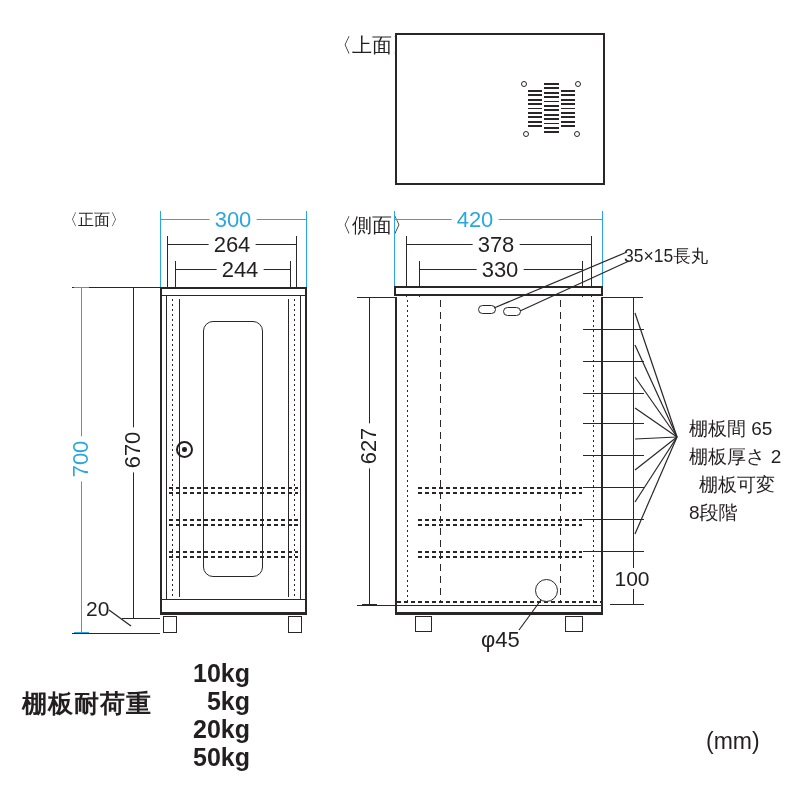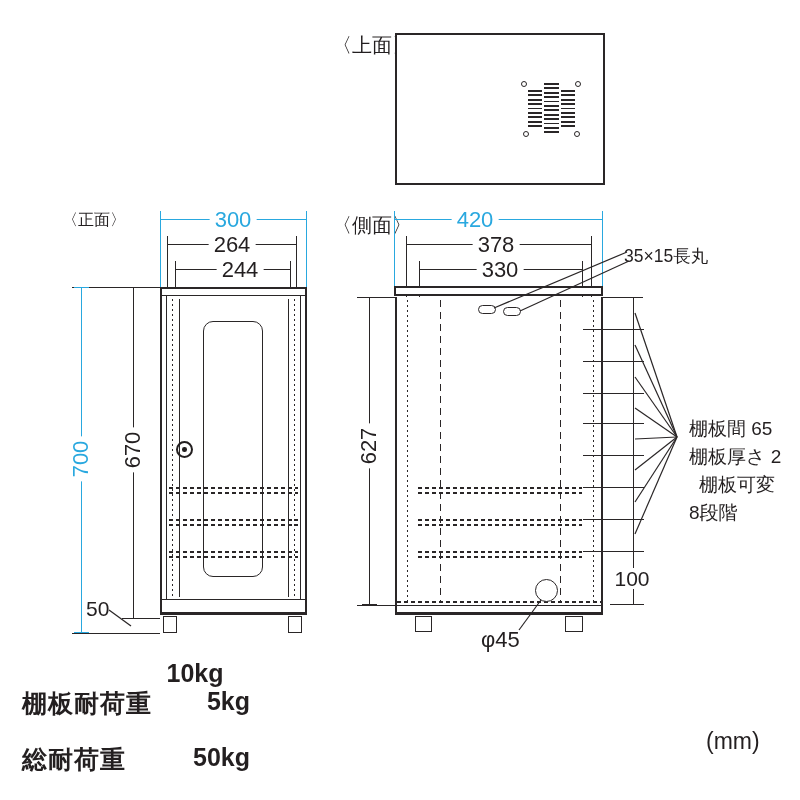--- a/index.html
+++ b/index.html
@@ -84,21 +84,21 @@
 
   <div class="ln hl" style="left:72px;top:287px;width:88px;"></div>
   <div class="ln hl" style="left:72px;top:633px;width:88px;"></div>
   <div class="ln hl" style="left:122px;top:618px;width:38px;"></div>
   <div class="ln vl cy" style="left:81px;top:287px;height:346px;"></div>
   <div class="ln hl cy" style="left:74px;top:287px;width:15px;"></div>
   <div class="ln hl cy" style="left:74px;top:632px;width:15px;"></div>
   <div class="dimtv cyt" style="left:81px;top:459px;">700</div>
   <div class="ln vl" style="left:133px;top:287px;height:331px;"></div>
   <div class="dimtv" style="left:133px;top:450px;">670</div>
-  <div class="txt" style="left:86px;top:598px;font-size:21px;">50</div>
+  <div class="txt" style="left:86px;top:598px;font-size:21px;">20</div>
 
   <div class="txt" style="left:332px;top:215px;font-size:20px;">〈側面〉</div>
 
   <div class="ln hl cy" style="left:394px;top:219px;width:209px;"></div>
   <div class="ln vl cy" style="left:394px;top:211px;height:75px;"></div>
   <div class="ln vl cy" style="left:601.5px;top:211px;height:75px;"></div>
   <div class="dimt cyt" style="left:475px;top:209px;text-align:right;">420</div>
 
   <div class="ln hl" style="left:406px;top:244px;width:185px;"></div>
   <div class="ln vl" style="left:406px;top:236px;height:62px;"></div>
@@ -171,21 +171,21 @@
       <line x1="635" y1="345" x2="677" y2="437"></line>
       <line x1="635" y1="377" x2="677" y2="437"></line>
       <line x1="635" y1="408" x2="677" y2="437"></line>
       <line x1="635" y1="439" x2="677" y2="437"></line>
       <line x1="635" y1="470" x2="677" y2="437"></line>
       <line x1="635" y1="502" x2="677" y2="437"></line>
       <line x1="635" y1="534" x2="677" y2="437"></line>
     </g>
   </svg>
 
-  <div class="tbl-value" style="left:140px;top:659px;text-align:center;">10kg</div>
+  <div class="tbl-value" style="left:140px;top:659px;">10kg</div>
   <div class="tbl-label" style="left:22px;top:687px;">棚板耐荷重</div>
   <div class="tbl-value" style="left:140px;top:687px;">5kg</div>
-  <div class="tbl-label" style="left:22px;top:743px;">総耐荷重</div>
+  <div class="tbl-value" style="left:140px;top:715px;">20kg</div>
   <div class="tbl-value" style="left:140px;top:743px;">50kg</div>
 
   <div class="txt" style="left:706px;top:729px;font-size:23px;">(mm)</div>
 
 </div>
 
 </body></html>

